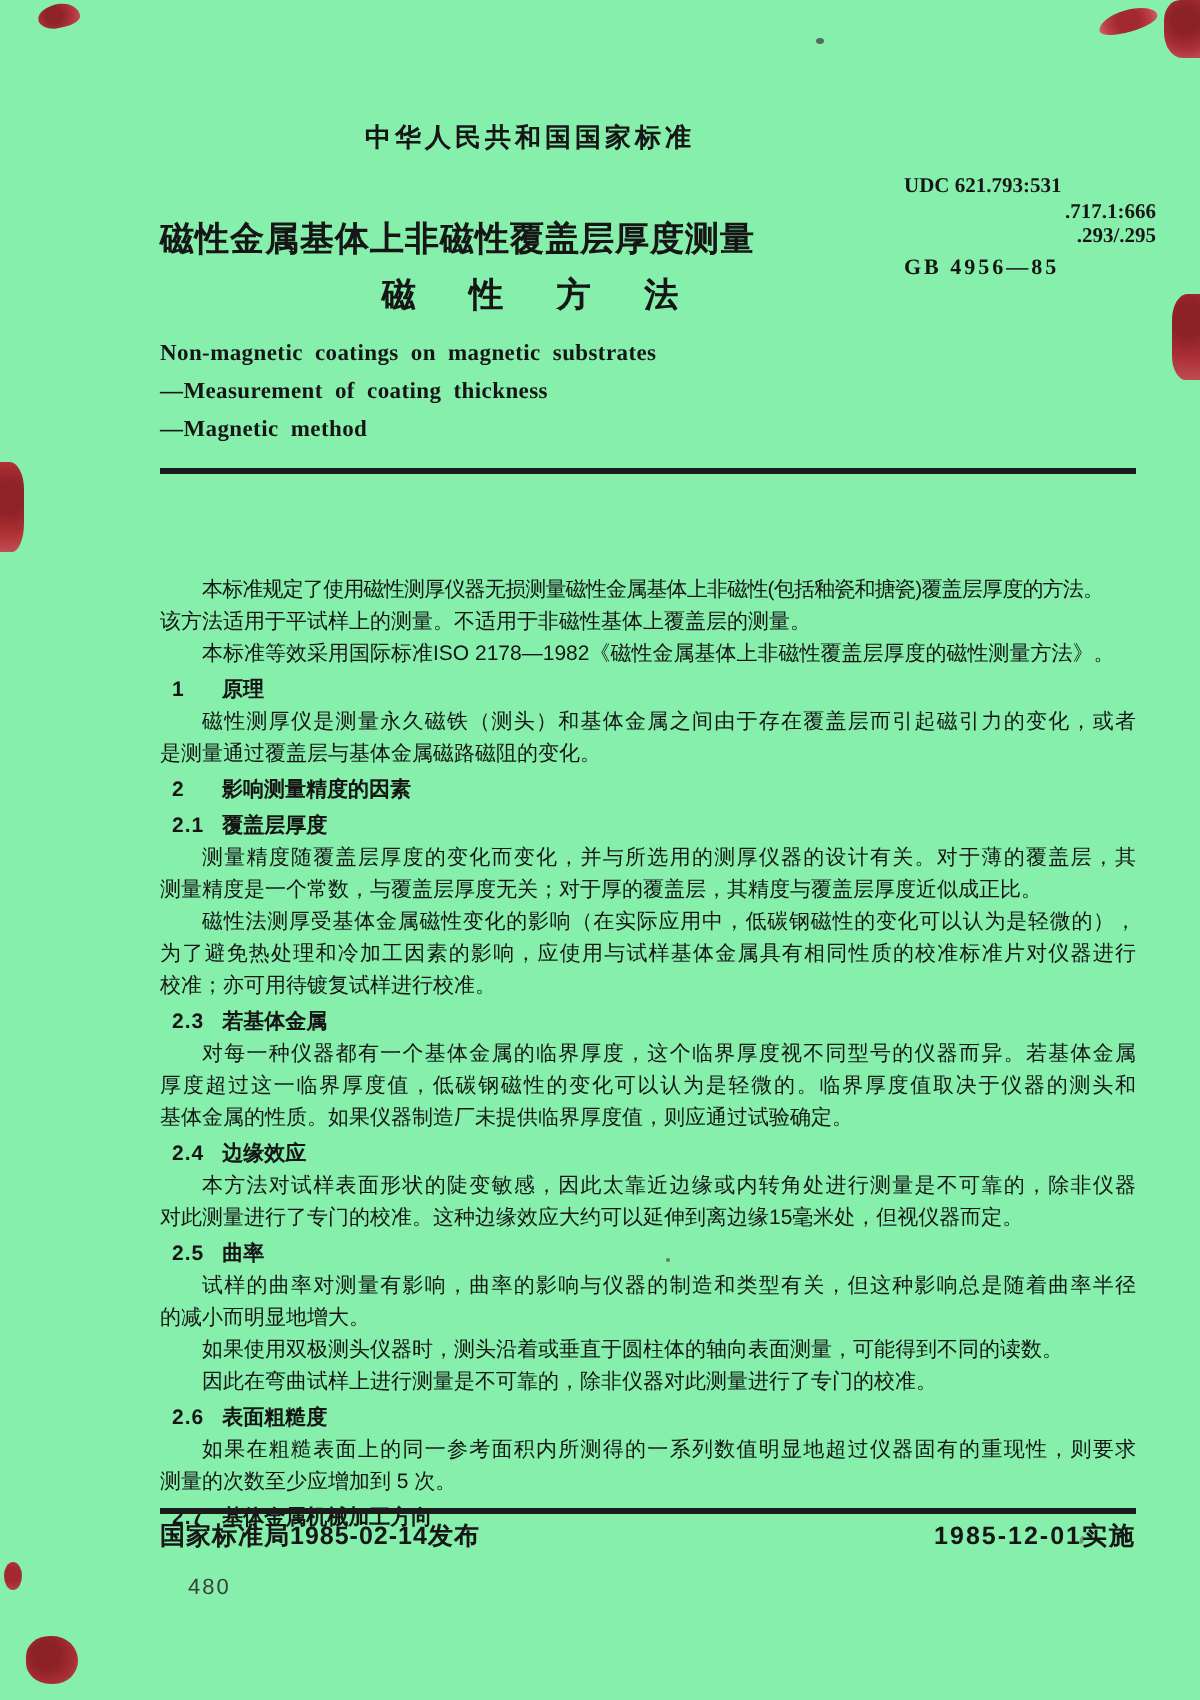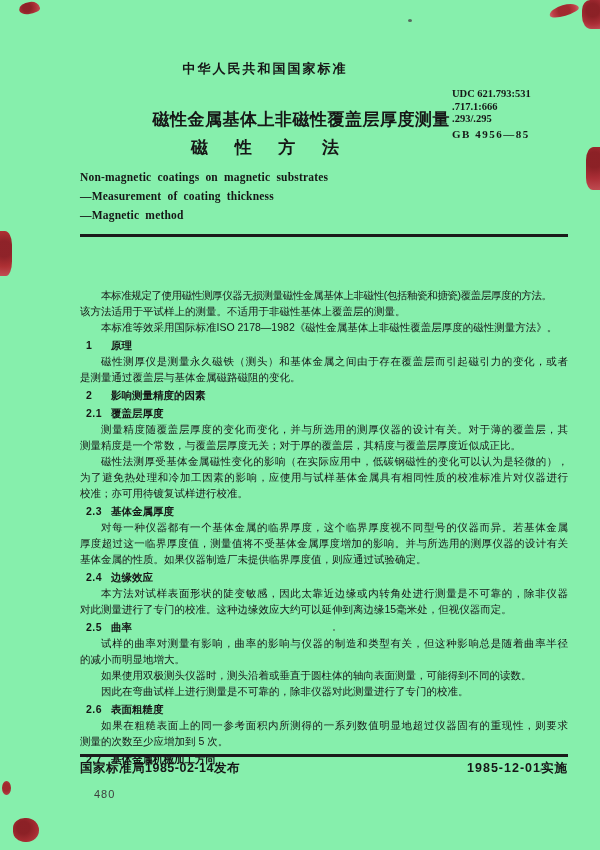--- a/index.html
+++ b/index.html
@@ -3,23 +3,23 @@
 <meta charset="utf-8">
 <style>
   html,body{margin:0;padding:0;}
   .page{position:relative;width:600px;height:850px;background:#86efac;overflow:hidden;
         font-family:"Liberation Sans",sans-serif;color:#161616;}
   
   .hdr-label{position:absolute;top:60px;left:80px;width:370px;text-align:center;
              font-size:13px;font-weight:bold;letter-spacing:2px;}
   .udc{position:absolute;top:88px;left:452px;width:130px;font-size:10.5px;font-weight:bold;
        line-height:12.5px;font-family:"Liberation Serif",serif;}
-  .udc .r{text-align:left;padding-right:4px;}
+  .udc .r{text-align:right;padding-right:4px;}
   .gb{margin-top:2px;letter-spacing:1.5px;font-size:11px;}
-  .title-cn{position:absolute;top:108px;left:80px;width:370px;text-align:right;
+  .title-cn{position:absolute;top:108px;left:80px;width:370px;text-align:left;
             font-size:17px;font-weight:bold;letter-spacing:.5px;}
   .title-cn2{position:absolute;top:136px;left:80px;width:370px;text-align:center;
              font-size:17px;font-weight:bold;letter-spacing:11px;text-indent:11px;}
   .title-en{position:absolute;top:168px;left:80px;width:390px;text-align:left;
             font-size:11.5px;font-weight:bold;line-height:19px;
             font-family:"Liberation Serif",serif;letter-spacing:.2px;word-spacing:3px;}
   .rule{position:absolute;left:80px;width:488px;height:3px;background:#1b1b1b;}
   .rule-top{top:234px;}
   .rule-bottom{top:754px;}
   
@@ -94,23 +94,23 @@
       <div class="bl bh"><span class="hnum">1</span><span>原理</span></div>
       <div class="bl bp ind fill">磁性测厚仪是测量永久磁铁（测头）和基体金属之间由于存在覆盖层而引起磁引力的变化，或者</div>
       <div class="bl bp">是测量通过覆盖层与基体金属磁路磁阻的变化。</div>
       <div class="bl bh"><span class="hnum">2</span><span>影响测量精度的因素</span></div>
       <div class="bl bh"><span class="hnum">2.1</span><span>覆盖层厚度</span></div>
       <div class="bl bp ind fill">测量精度随覆盖层厚度的变化而变化，并与所选用的测厚仪器的设计有关。对于薄的覆盖层，其</div>
       <div class="bl bp">测量精度是一个常数，与覆盖层厚度无关；对于厚的覆盖层，其精度与覆盖层厚度近似成正比。</div>
       <div class="bl bp ind fill">磁性法测厚受基体金属磁性变化的影响（在实际应用中，低碳钢磁性的变化可以认为是轻微的），</div>
       <div class="bl bp fill">为了避免热处理和冷加工因素的影响，应使用与试样基体金属具有相同性质的校准标准片对仪器进行</div>
       <div class="bl bp">校准；亦可用待镀复试样进行校准。</div>
-      <div class="bl bh"><span class="hnum">2.3</span><span>基体金属厚度</span></div>
+      <div class="bl bh"><span class="hnum">2.3</span><span>若基体金属</span></div>
       <div class="bl bp ind fill">对每一种仪器都有一个基体金属的临界厚度，这个临界厚度视不同型号的仪器而异。若基体金属</div>
-      <div class="bl bp fill">厚度超过这一临界厚度值，测量值将不受基体金属厚度增加的影响。并与所选用的测厚仪器的设计有关</div>
+      <div class="bl bp fill">厚度超过这一临界厚度值，低碳钢磁性的变化可以认为是轻微的。临界厚度值取决于仪器的测头和</div>
       <div class="bl bp">基体金属的性质。如果仪器制造厂未提供临界厚度值，则应通过试验确定。</div>
       <div class="bl bh"><span class="hnum">2.4</span><span>边缘效应</span></div>
       <div class="bl bp ind fill">本方法对试样表面形状的陡变敏感，因此太靠近边缘或内转角处进行测量是不可靠的，除非仪器</div>
       <div class="bl bp">对此测量进行了专门的校准。这种边缘效应大约可以延伸到离边缘15毫米处，但视仪器而定。</div>
       <div class="bl bh"><span class="hnum">2.5</span><span>曲率</span></div>
       <div class="bl bp ind fill">试样的曲率对测量有影响，曲率的影响与仪器的制造和类型有关，但这种影响总是随着曲率半径</div>
       <div class="bl bp">的减小而明显地增大。</div>
       <div class="bl bp ind">如果使用双极测头仪器时，测头沿着或垂直于圆柱体的轴向表面测量，可能得到不同的读数。</div>
       <div class="bl bp ind">因此在弯曲试样上进行测量是不可靠的，除非仪器对此测量进行了专门的校准。</div>
       <div class="bl bh"><span class="hnum">2.6</span><span>表面粗糙度</span></div>

